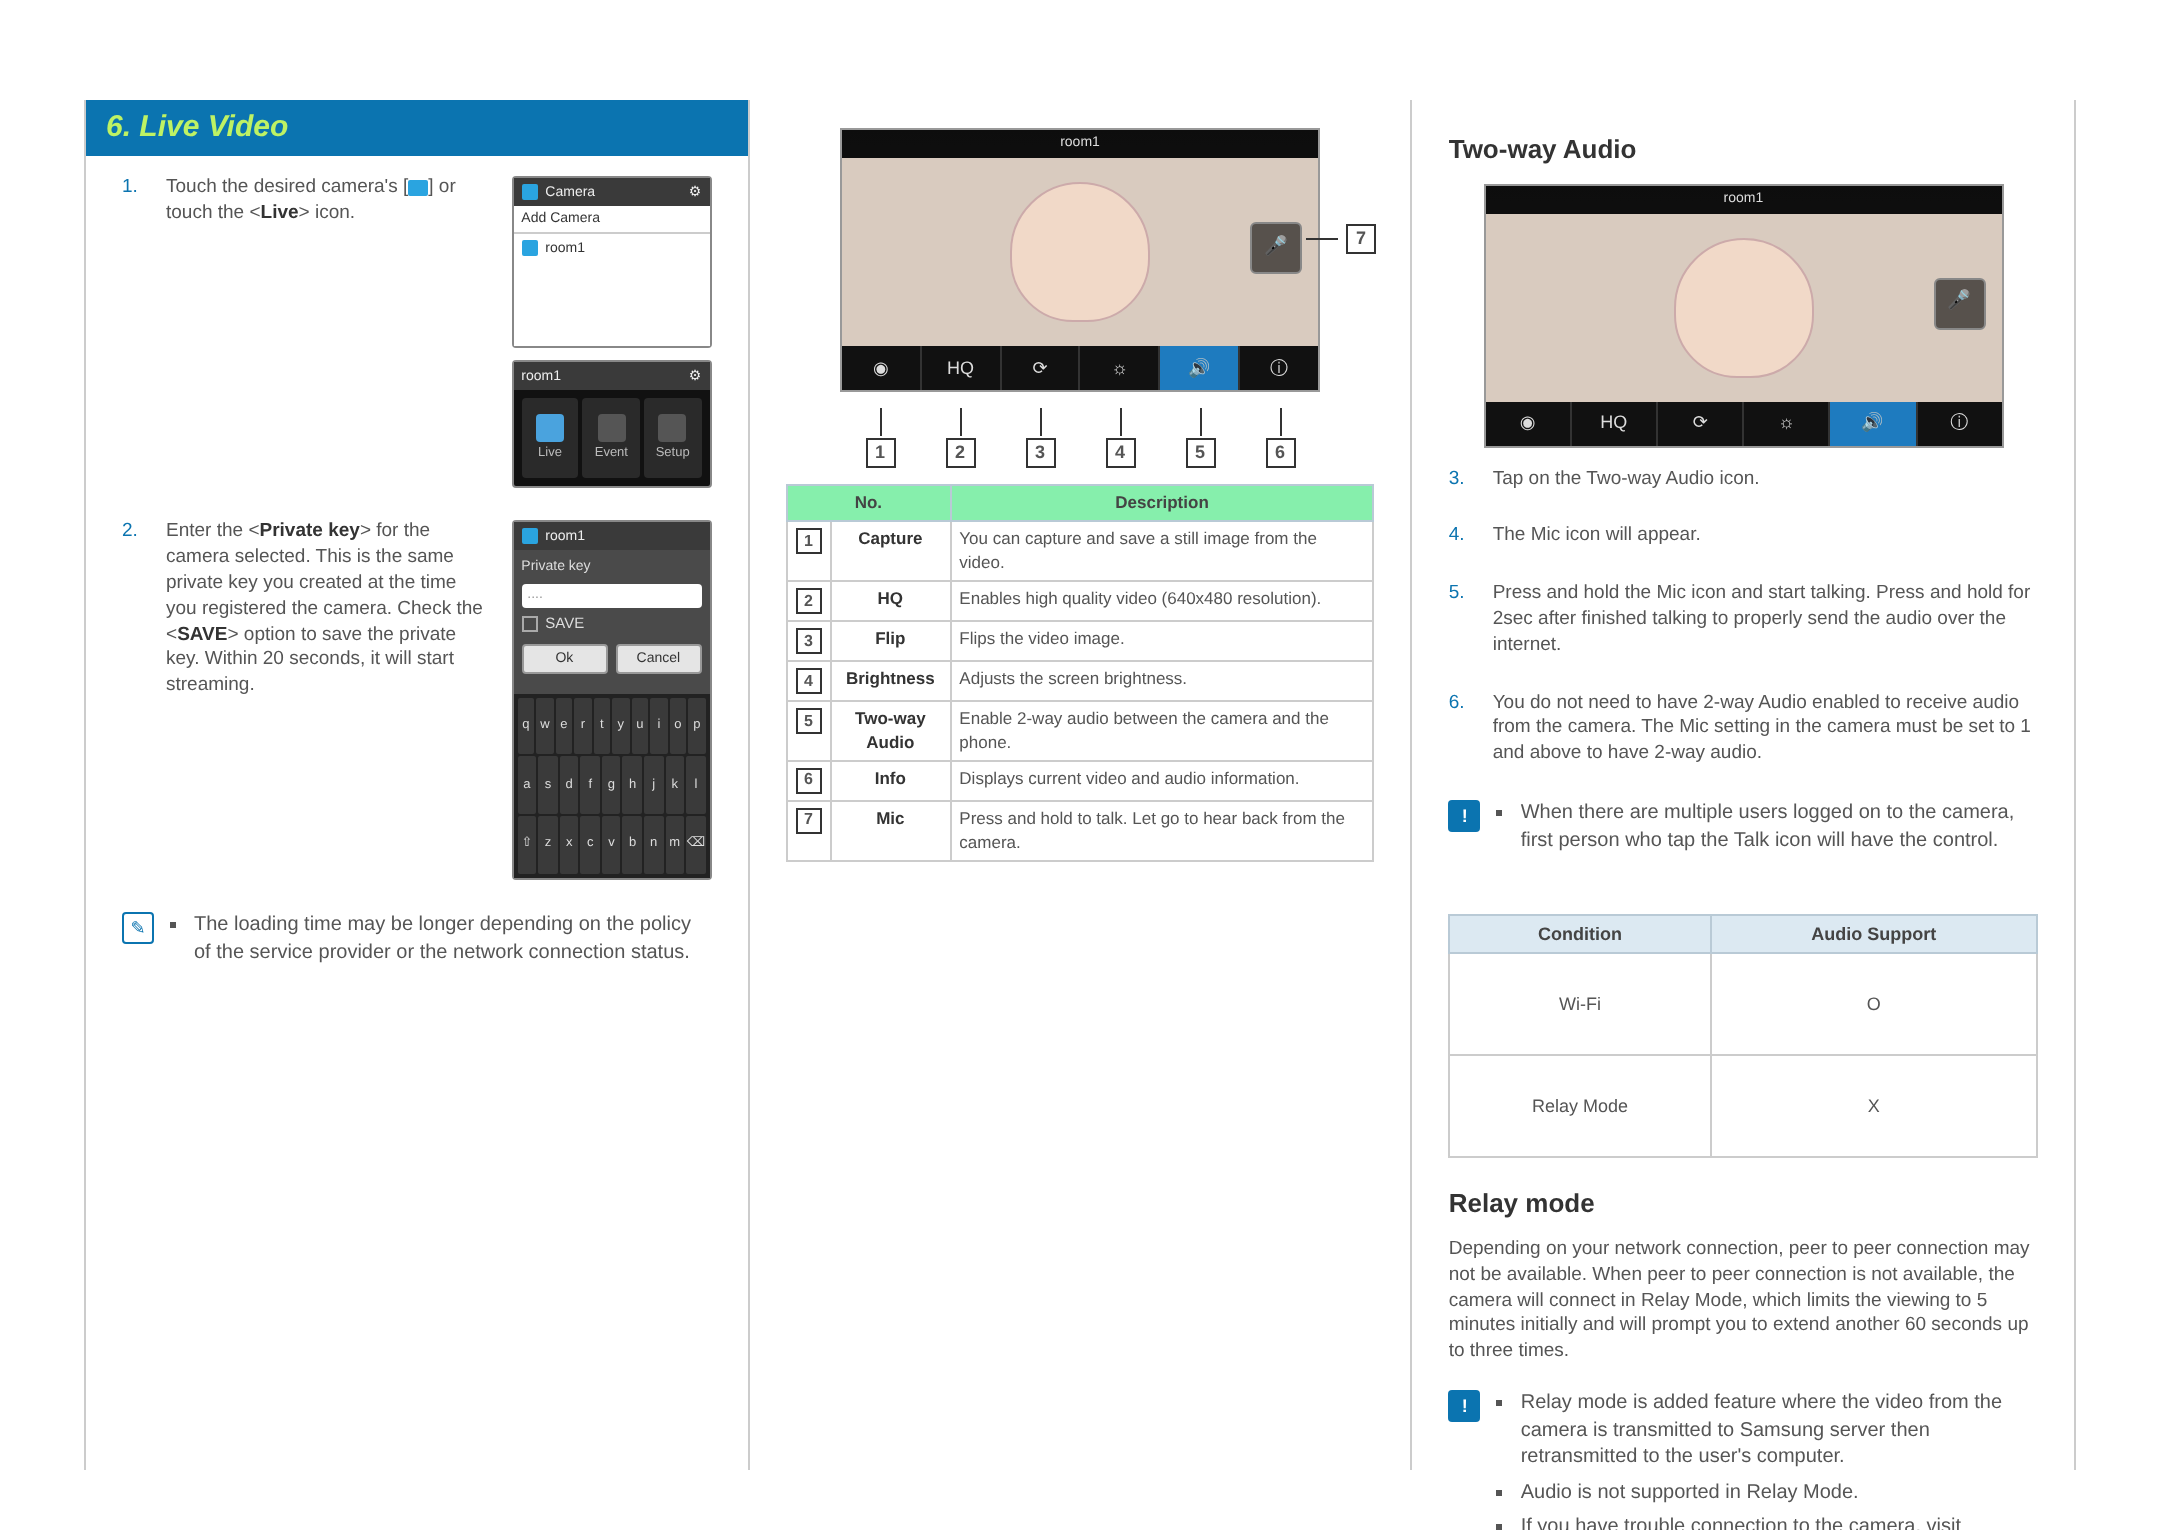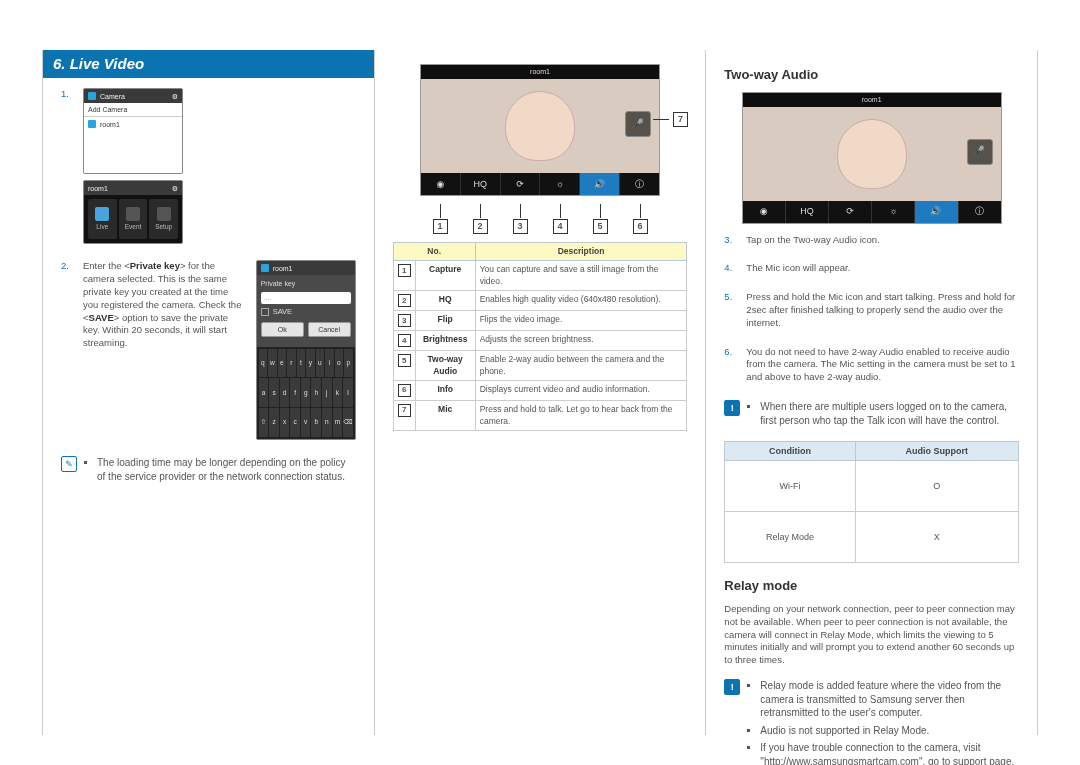--- a/index.html
+++ b/index.html
@@ -21,21 +21,21 @@
   .col {
     flex: 1;
     border-right: 1px solid #ccc;
     padding: 14px 18px 10px 18px;
     font-size: 9.5px;
     line-height: 1.35;
     color: #555;
   }
   .section-bar {
     background: #0b74b0;
-    color: #ffffff;
+    color: #bef264;
     font-style: italic;
     font-weight: bold;
     font-size: 15px;
     padding: 4px 10px;
     margin: -14px -18px 10px -18px;
   }
   .step {
     display: flex;
     gap: 8px;
     margin-bottom: 16px;
@@ -94,43 +94,46 @@
   .callouts{display:flex;justify-content:center;gap:0;margin-bottom:4px;}
   .callouts .c{flex:1;display:flex;flex-direction:column;align-items:center;max-width:40px;}
   .callouts .line{width:1px;height:14px;background:#333;}
   .callouts .num{width:15px;height:15px;border:1.2px solid #333;display:flex;align-items:center;justify-content:center;font-size:9px;font-weight:bold;margin-top:1px;}
   .side-call{position:relative;width:260px;margin:0 auto 8px auto;}
   .side7{position:absolute;right:-18px;top:48px;display:flex;align-items:center;gap:4px;}
   .side7 .ln{width:16px;height:1px;background:#333;}
   .side7 .num{width:15px;height:15px;border:1.2px solid #333;display:flex;align-items:center;justify-content:center;font-size:9px;font-weight:bold;}
 
   table.desc{width:100%;border-collapse:collapse;font-size:8.5px;margin-top:8px;}
-  table.desc th{background:#fef9c3;border:1px solid #b9cad6;padding:3px 4px;text-align:center;font-weight:bold;color:#444;}
+  table.desc th{background:#86efac;border:1px solid #b9cad6;padding:3px 4px;text-align:center;font-weight:bold;color:#444;}
   table.desc td{border:1px solid #ccc;padding:3px 4px;vertical-align:top;color:#555;}
   table.desc td.n{width:18px;text-align:center;}
   table.desc td.n .sq{display:inline-flex;width:13px;height:13px;border:1.2px solid #333;align-items:center;justify-content:center;font-weight:bold;font-size:8px;}
   table.desc td.nm{width:60px;font-weight:bold;color:#333;text-align:center;}
 
-  table.support{width:100%;border-collapse:collapse;font-size:9px;margin-top:10px;border-radius:14px;}
+  table.support{width:100%;border-collapse:collapse;font-size:9px;margin-top:26px;border-radius:14px;}
   table.support th{background:#dce9f2;border:1px solid #b9cad6;padding:3px 4px;text-align:center;font-weight:bold;color:#444;}
   table.support td{border:1px solid #ccc;padding:19px 4px;text-align:center;color:#555;}
 
   .step b{color:#333;}
 </style>
 </head>
 <body>
 
 <div class="page">
 
   <div class="col">
     <div class="section-bar">6. Live Video</div>
 
     <div class="step">
       <div class="step-num">1.</div>
       <div class="step-body shot-row">
+        <div class="text">
+          <span>Touch the desired camera's [</span><span style="display:inline-block;width:10px;height:8px;background:#2aa4e0;border-radius:1px;vertical-align:middle;"></span><span>] or touch the &lt;</span><b>Live</b><span>&gt; icon.</span>
+        </div>
         <div style="display:flex;flex-direction:column;gap:6px;">
           <div class="phone-shot">
             <div class="topbar">
                 <span class="cam-ic"></span>
                 <span>Camera</span>
                 <span style="margin-left:auto">⚙</span>
               </div>
             <div class="add-row">Add Camera</div>
             <div class="room-row">
                 <span class="cam-ic"></span>

